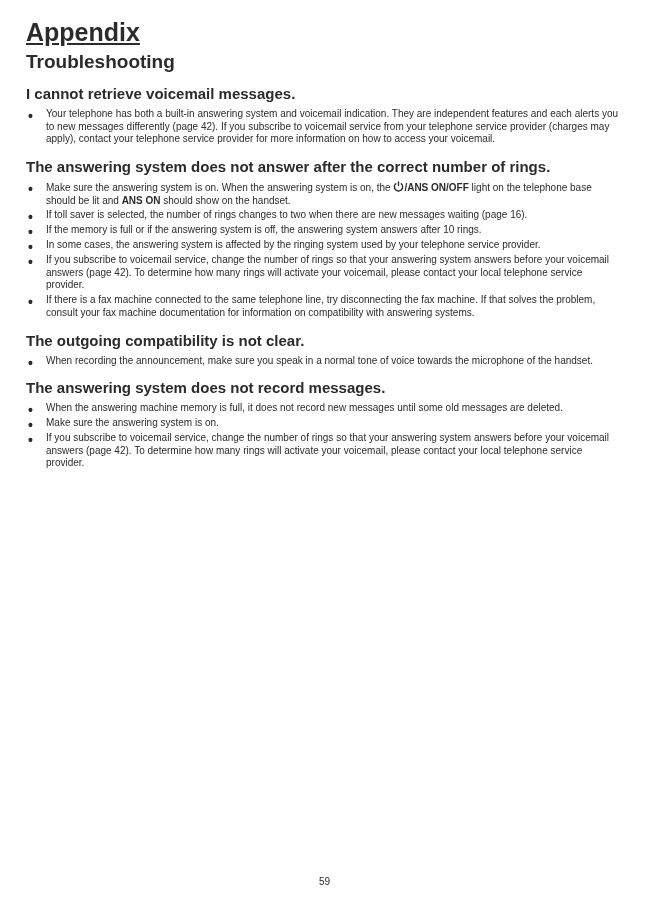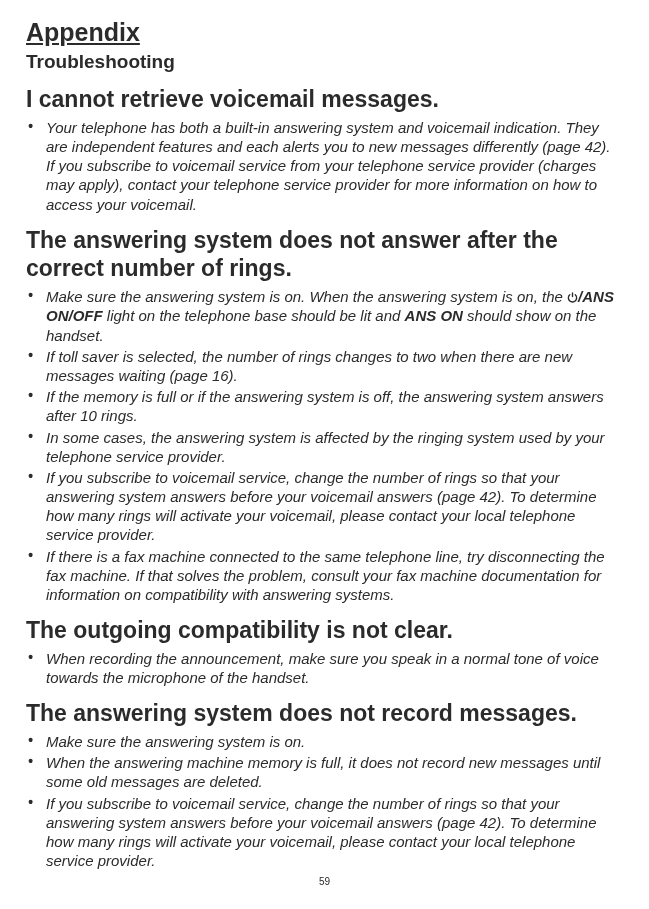--- a/index.html
+++ b/index.html
@@ -21,37 +21,36 @@
       font-weight: bold;
       margin-bottom: 4px;
       text-decoration: underline;
     }
     .subtitle {
       font-size: 19px;
       font-weight: bold;
       margin-bottom: 0;
     }
     .section-heading {
-      font-size: 23px;
+      font-size: 15px;
       font-weight: bold;
       margin-top: 12px;
       margin-bottom: 4px;
       line-height: 1.25;
     }
     ul {
       list-style: none;
       padding-left: 0;
     }
     li {
-      font-size: 15px;
+      font-size: 10px;
       line-height: 1.28;
       padding-left: 20px;
       position: relative;
       margin-bottom: 2px;
-      font-style: italic;
     }
     li::before {
       content: "•";
       position: absolute;
       left: 2px;
       top: 0;
       font-size: 14px;
       font-weight: bold;
     }
     .bold {
@@ -92,19 +91,19 @@
       <li>In some cases, the answering system is affected by the ringing system used by your telephone service provider.</li>
       <li>If you subscribe to voicemail service, change the number of rings so that your answering system answers before your voicemail answers (page 42). To determine how many rings will activate your voicemail, please contact your local telephone service provider.</li>
       <li>If there is a fax machine connected to the same telephone line, try disconnecting the fax machine. If that solves the problem, consult your fax machine documentation for information on compatibility with answering systems.</li>
     </ul>
     <h3 class="section-heading">The outgoing compatibility is not clear.</h3>
     <ul>
       <li>When recording the announcement, make sure you speak in a normal tone of voice towards the microphone of the handset.</li>
     </ul>
     <h3 class="section-heading">The answering system does not record messages.</h3>
     <ul>
+      <li>When the answering machine memory is full, it does not record new messages until some old messages are deleted.</li>
       <li>Make sure the answering system is on.</li>
-      <li>When the answering machine memory is full, it does not record new messages until some old messages are deleted.</li>
       <li>If you subscribe to voicemail service, change the number of rings so that your answering system answers before your voicemail answers (page 42). To determine how many rings will activate your voicemail, please contact your local telephone service provider.</li>
     </ul>
   </div>
 
 <div class="page-number">59</div>
 
 </body></html>

